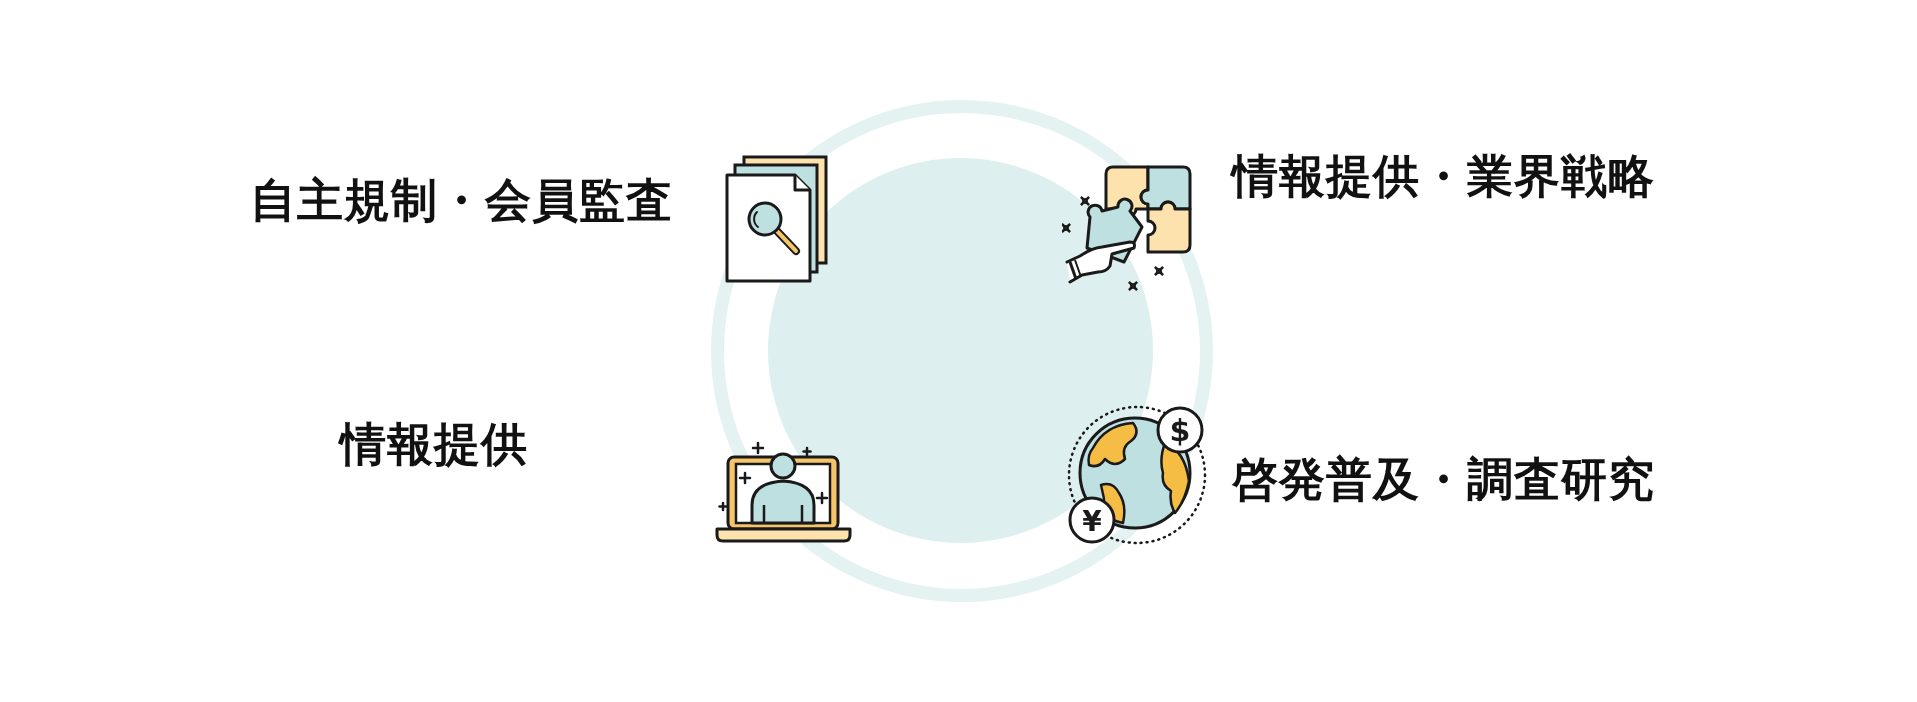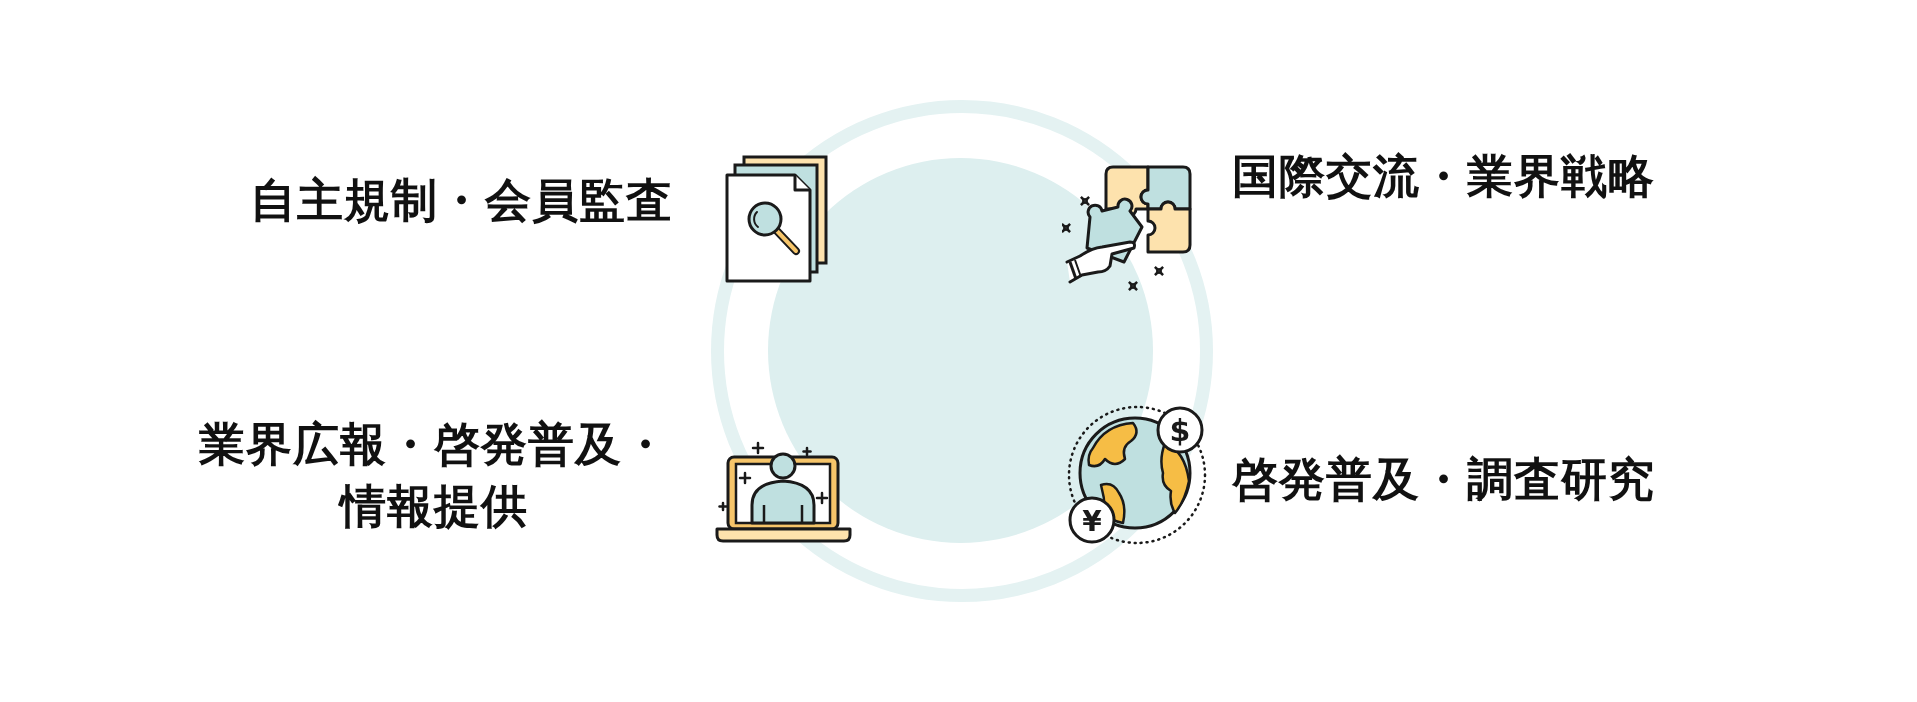--- a/index.html
+++ b/index.html
@@ -18,24 +18,23 @@
 </style>
 </head>
 <body>
 
 <div>
   <div class="ring"></div>
   <div class="disc"></div>
 
   <div class="label left" style="right: 1244px; top: 145px; margin-top: 24px;">自主規制・会員監査</div>
 
-  <div class="label right" style="left: 1232px; top: 145px;">国際交流・業界戦略</div>
+  <div class="label right" style="left: 1232px; top: 145px;">情報提供・業界戦略</div>
 
   <div class="label center" style="left: 180px; top: 413px; width: 508px;">
-    <div>業界広報・啓発普及・</div>
     <div style="margin-top: 0;">情報提供</div>
   </div>
 
   <div class="label right" style="left: 1232px; top: 448px;">啓発普及・調査研究</div>
 
   <svg class="icon" style="left: 722px; top: 152px;" width="112" height="134" viewBox="0 0 112 134">
     <rect x="22" y="5" width="82" height="106" fill="#fde2ad" stroke="#1a1a1a" stroke-width="3"></rect>
     <rect x="13" y="13" width="82" height="107" fill="#bfe0e0" stroke="#1a1a1a" stroke-width="3"></rect>
     <path d="M5 23 H73 L88 38 V129 H5 Z" fill="#ffffff" stroke="#1a1a1a" stroke-width="3" stroke-linejoin="round"></path>
     <path d="M73 23 V38 H88" fill="#ffffff" stroke="#1a1a1a" stroke-width="3" stroke-linejoin="round"></path>

